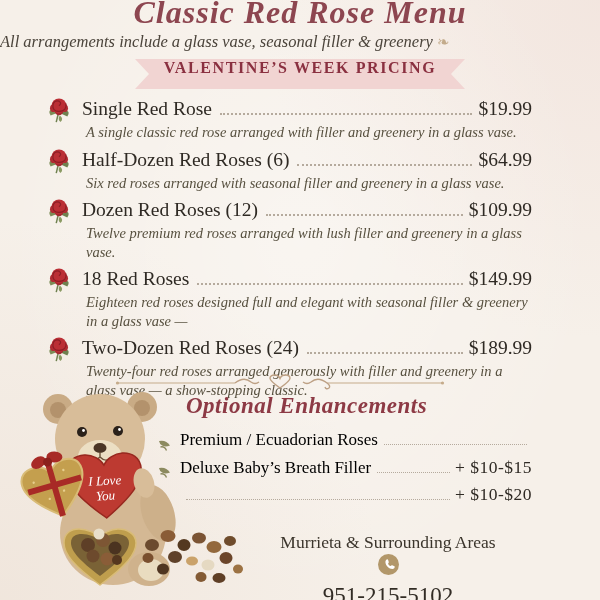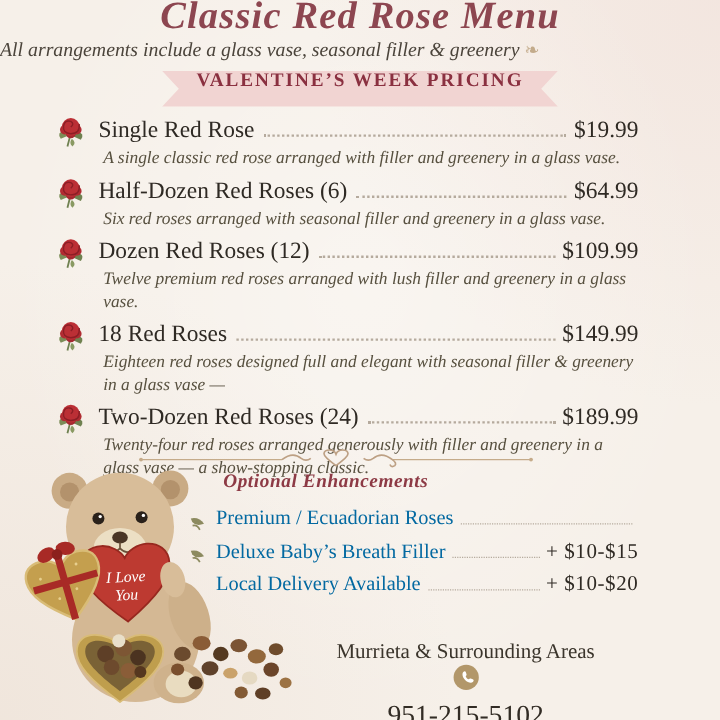--- a/index.html
+++ b/index.html
@@ -45,26 +45,26 @@
     border-bottom:2px dotted #b5aa9d;height:1px;min-width:20px;
   }
   .mi-price{font-size:19.5px;color:#2f2a24;white-space:nowrap;}
   .mi-desc{
     margin-left:40px;width:446px;font-size:14.5px;font-style:italic;
     color:#57503f;line-height:18.5px;margin-top:0;
   }
   .divider{position:absolute;top:374px;left:115px;width:330px;height:18px;}
   .enh{position:absolute;top:393px;left:158px;width:374px;}
   .enh-title{
-    font-size:16px;font-style:italic;font-weight:bold;color:#8d3a45;
+    font-size:23px;font-style:italic;font-weight:bold;color:#8d3a45;
     margin:0 0 7px 28px;letter-spacing:.5px;
   }
   .enh-row{display:flex;align-items:baseline;line-height:27.5px;}
   .enh-bullet{width:22px;flex:0 0 22px;align-self:center;height:14px;}
-  .enh-label{font-size:17px;color:#0369a1;white-space:nowrap;}
+  .enh-label{font-size:17px;color:#000000;white-space:nowrap;}
   .enh-row .leader{margin:0 5px 5px 6px;border-bottom-width:1.5px;}
   .enh-value{font-size:17.5px;color:#2f2a24;white-space:nowrap;letter-spacing:.5px;}
   .contact{position:absolute;top:531px;left:240px;width:296px;text-align:center;}
   .c-area{font-size:17.5px;color:#3b352c;line-height:22px;}
   .c-phone{
     font-size:23px;color:#322c25;line-height:27px;margin-top:1px;
     display:flex;align-items:center;justify-content:center;gap:7px;flex-direction:column;
   }
   .phone-badge{
     width:21px;height:21px;border-radius:50%;background:#b2976a;
@@ -237,21 +237,20 @@
         </svg>
     </span>
     <span class="enh-label">Deluxe Baby’s Breath Filler</span>
     <span class="leader"></span>
     <span class="enh-value">+ $10-$15</span>
   </div>
 
 
   <div class="enh-row">
     <span class="enh-bullet"></span>
-    <span class="enh-label">Local Delivery Available</span>
     <span class="leader"></span>
     <span class="enh-value">+ $10-$20</span>
   </div>
 </div>
 
 <div class="contact">
   <div class="c-area">Murrieta &amp; Surrounding Areas</div>
   <div class="c-phone">
     <span class="phone-badge">
       <svg width="13" height="13" viewBox="0 0 24 24">

